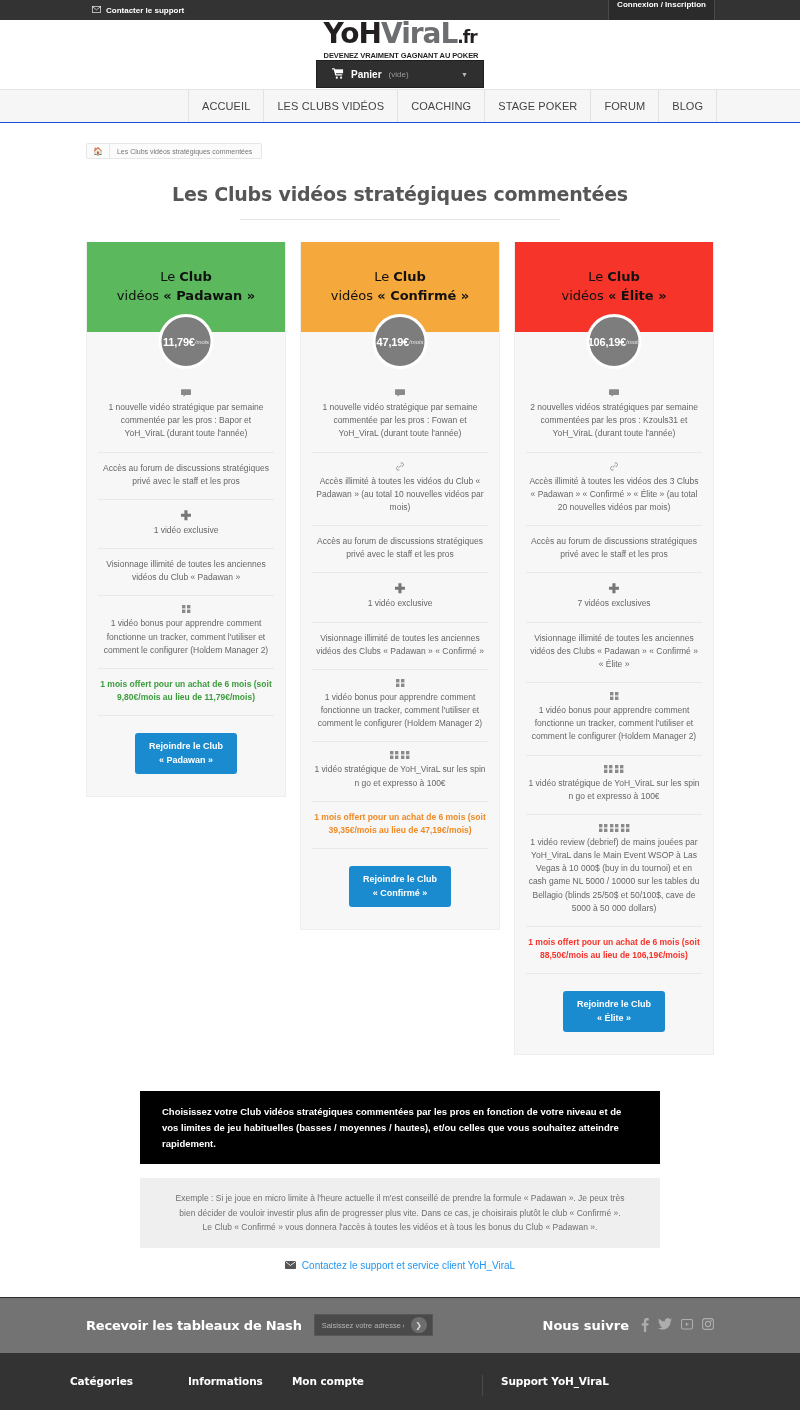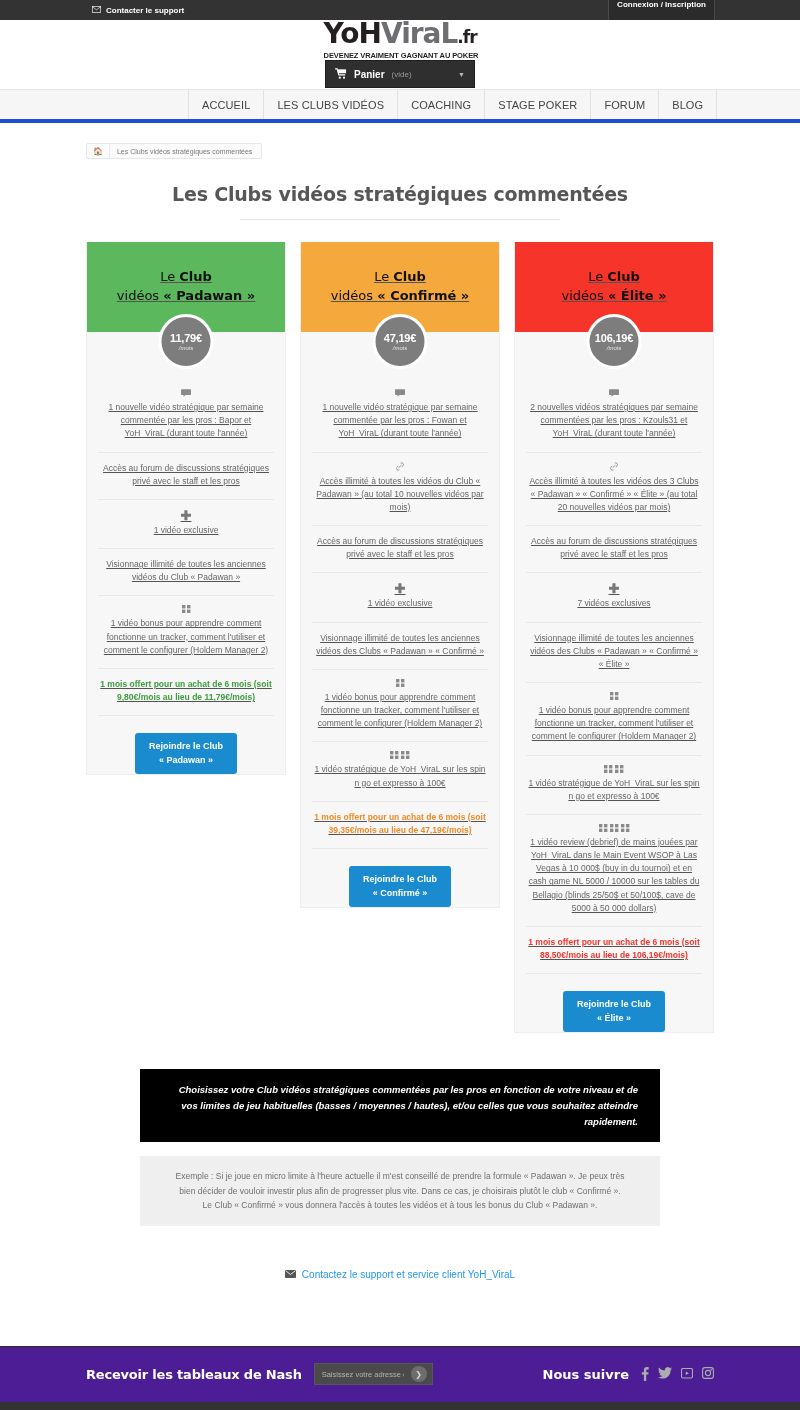--- a/index.html
+++ b/index.html
@@ -66,42 +66,42 @@
   .logo-main .fr { font-size: 17px; }
   .logo-sub {
     font-size: 7.5px;
     font-weight: bold;
     letter-spacing: -0.1px;
     color: #231f20;
     margin-top: 3px;
     font-family: "Liberation Sans", sans-serif;
   }
   .cart {
-    width: 150px;
+    width: 168px;
     height: 30px;
     background: #2f2f2f;
     border: 1px solid #1f1f1f;
     display: flex;
     align-items: center;
-    padding: 0 9px;
+    padding: 0 15px;
     gap: 7px;
     color: #ffffff;
     font-size: 10px;
   }
   .cart .cart-icon { font-size: 11px; line-height: 1; }
   .cart .cart-label { font-weight: bold; font-size: 10px; }
   .cart .cart-state { color: #9a9a9a; font-size: 8px; }
   .cart .cart-caret { margin-left: auto; font-size: 7px; color: #b9b9b9; }
 
   
   .nav {
     height: 34px;
     background: #f6f6f6;
     border-top: 1px solid #e4e4e4;
-    border-bottom: 4px solid #1d4ed8;
+    border-bottom: 1px solid #1d4ed8;
     display: flex;
     align-items: stretch;
     padding-left: 188px;
   }
   .nav-item {
     display: flex;
     align-items: center;
     padding: 0 13px;
     font-size: 11px;
     color: #444444;
@@ -161,21 +161,21 @@
     justify-content: space-between;
     margin-top: 22px;
     align-items: flex-start;
   }
   .card {
     width: 200px;
     background: #f7f7f7;
     border: 1px solid #eeeeee;
     border-top: none;
     position: relative;
-    text-decoration: underline;
+    padding-bottom: 22px;
   }
   .card-head {
     height: 90px;
     display: flex;
     flex-direction: column;
     align-items: center;
     justify-content: center;
     color: #111111;
     text-align: center;
     line-height: 1.45;
@@ -188,21 +188,21 @@
   .price-badge {
     width: 55px; height: 55px;
     border-radius: 50%;
     background: #7d7d7d;
     border: 3px solid #ffffff;
     position: absolute;
     left: 50%;
     transform: translateX(-50%);
     top: 72px;
     display: flex;
-    flex-direction: column;
+    flex-direction: row;
     align-items: center;
     justify-content: center;
     color: #ffffff;
   }
   .price-badge .amount { font-size: 11px; font-weight: bold; letter-spacing: -0.2px; }
   .price-badge .per { font-size: 6px; font-style: italic; margin-top: 1px; color: #e8e8e8; }
 
   .features { padding: 48px 11px 0 11px; }
   .feature {
     text-align: center;
@@ -239,57 +239,55 @@
     font-family: "Liberation Sans", sans-serif;
   }
 
   
   .notice {
     background: #000000;
     color: #ffffff;
     font-size: 9.5px;
     font-weight: bold;
     line-height: 1.65;
-    text-align: right;
+    text-align: left;
     padding: 13px 22px;
     margin: 36px auto 0 auto;
     width: 520px;
-    font-style: italic;
   }
   .example {
     background: #efefef;
     color: #6f6f6f;
     font-size: 8.5px;
     line-height: 1.7;
     text-align: center;
     padding: 13px 34px;
     margin: 14px auto 0 auto;
     width: 520px;
   }
   .support-link {
     text-align: center;
-    margin-top: 43px;
+    margin-top: 12px;
     font-size: 10px;
     color: #2196f3;
     display: flex;
     align-items: center;
     justify-content: center;
     gap: 6px;
   }
   .support-link .env-icon { color: #555; font-size: 10px; }
   .support-link a { color: #2196f3; text-decoration: none; }
 
   
   .newsletter {
-    background: #4c1d95;
+    background: #737373;
     height: 56px;
     display: flex;
     align-items: center;
     border-top: 1px solid #2c2c2c;
-    margin-top: 40px;
   }
   .nl-inner {
     width: 628px;
     margin: 0 auto;
     display: flex;
     align-items: center;
     justify-content: space-between;
   }
   .nl-left { display: flex; align-items: center; gap: 12px; }
   .nl-title {

